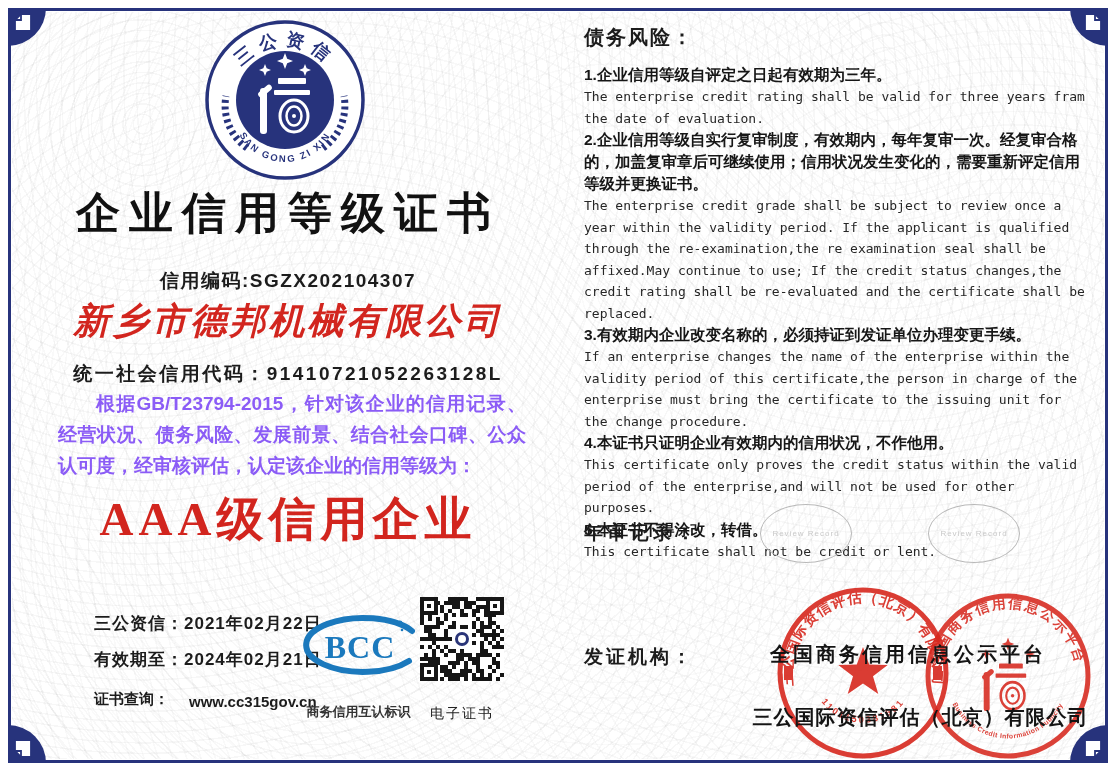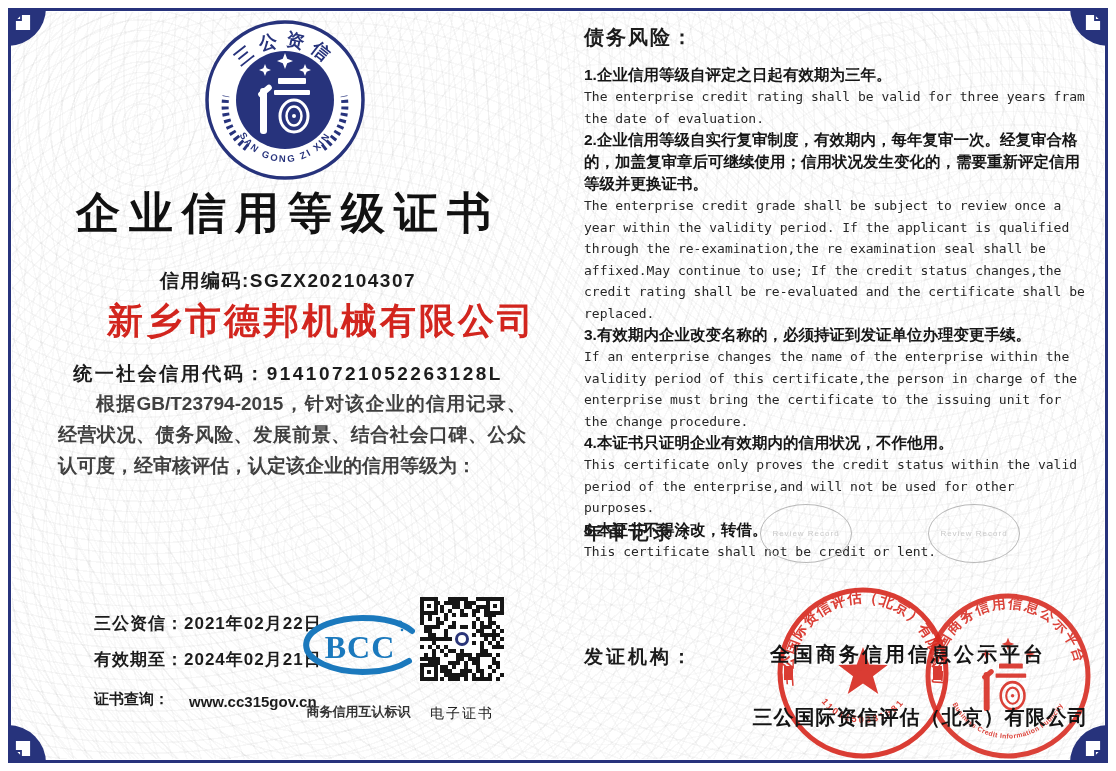--- a/index.html
+++ b/index.html
@@ -15,25 +15,25 @@
       repeating-radial-gradient(circle at 55% 38%, rgba(0,0,0,0) 0 14px, rgba(0,0,0,0.020) 14px 15.5px);}
   .frame{position:absolute;left:0;top:0;z-index:4;pointer-events:none;}
   .abs{position:absolute;}
   
   .logo{left:203px;top:18px;}
   .title-cn{left:40px;top:184px;width:496px;text-align:center;font-family:"Liberation Serif",serif;
             font-weight:bold;font-size:44px;letter-spacing:9px;color:#111;white-space:nowrap;}
   .title-en{left:40px;top:238px;width:496px;text-align:center;font-weight:bold;font-size:13px;
             letter-spacing:4.2px;color:#111;white-space:nowrap;}
   .credit-code{left:40px;top:268px;width:496px;text-align:center;font-weight:bold;font-size:19px;letter-spacing:1.5px;}
-  .company{left:40px;top:297px;width:496px;text-align:right;font-weight:bold;font-size:36px;
-           letter-spacing:3px;color:#d2251e;white-space:nowrap;}
+  .company{left:40px;top:297px;width:496px;text-align:center;font-weight:bold;font-size:36px;
+           letter-spacing:3px;color:#d2251e;white-space:nowrap;font-style:italic;}
   .uscc{left:40px;top:361px;width:496px;text-align:center;font-weight:bold;font-size:19px;letter-spacing:2.5px;}
   .paragraph{left:58px;top:388px;width:468px;margin:0;font-size:19px;font-weight:bold;line-height:31px;
-             text-indent:2em;text-align:justify;color:#404040;}
+             text-indent:2em;text-align:justify;color:#8b5cf6;}
   .rating{left:40px;top:488px;width:496px;text-align:center;font-family:"Liberation Serif",serif;
           font-weight:bold;font-size:47px;letter-spacing:5px;color:#d2251e;white-space:nowrap;}
   .date-line{left:94px;font-size:17px;font-weight:bold;letter-spacing:1px;}
   .issue-date{top:612px;} .valid-until{top:648px;}
   .query{left:94px;top:690px;display:flex;gap:20px;font-size:15px;font-weight:bold;}
   .query .urls div{line-height:24px;}
   .bcc{left:296px;top:614px;} 
   .bcc-label{left:286px;top:703px;width:145px;text-align:center;font-size:13px;font-weight:bold;color:#333;}
   .qr{left:420px;top:597px;width:84px;height:84px;background:#fff;}
   .qr i{position:absolute;width:4px;height:4px;background:#161616;}
@@ -119,20 +119,21 @@
   <div class="abs title-cn">企业信用等级证书</div>
 
   <div class="abs credit-code"><span>信用编码:</span><span>SGZX202104307</span></div>
 
   <div class="abs company">新乡市德邦机械有限公司</div>
 
   <div class="abs uscc"><span>统一社会信用代码：</span><span>91410721052263128L</span></div>
 
   <p class="abs paragraph">根据GB/T23794-2015，针对该企业的信用记录、经营状况、债务风险、发展前景、结合社会口碑、公众认可度，经审核评估，认定该企业的信用等级为：</p>
 
+  <div class="abs rating">AAA级信用企业</div>
 
   <div class="abs date-line issue-date"><span>三公资信：</span><span>2021年02月22日</span></div>
 
   <div class="abs date-line valid-until"><span>有效期至：</span><span>2024年02月21日</span></div>
 
   <div class="abs query">
     <span>证书查询：</span>
     <div class="urls">
       <div>www.cc315gov.cn</div>
     </div>

